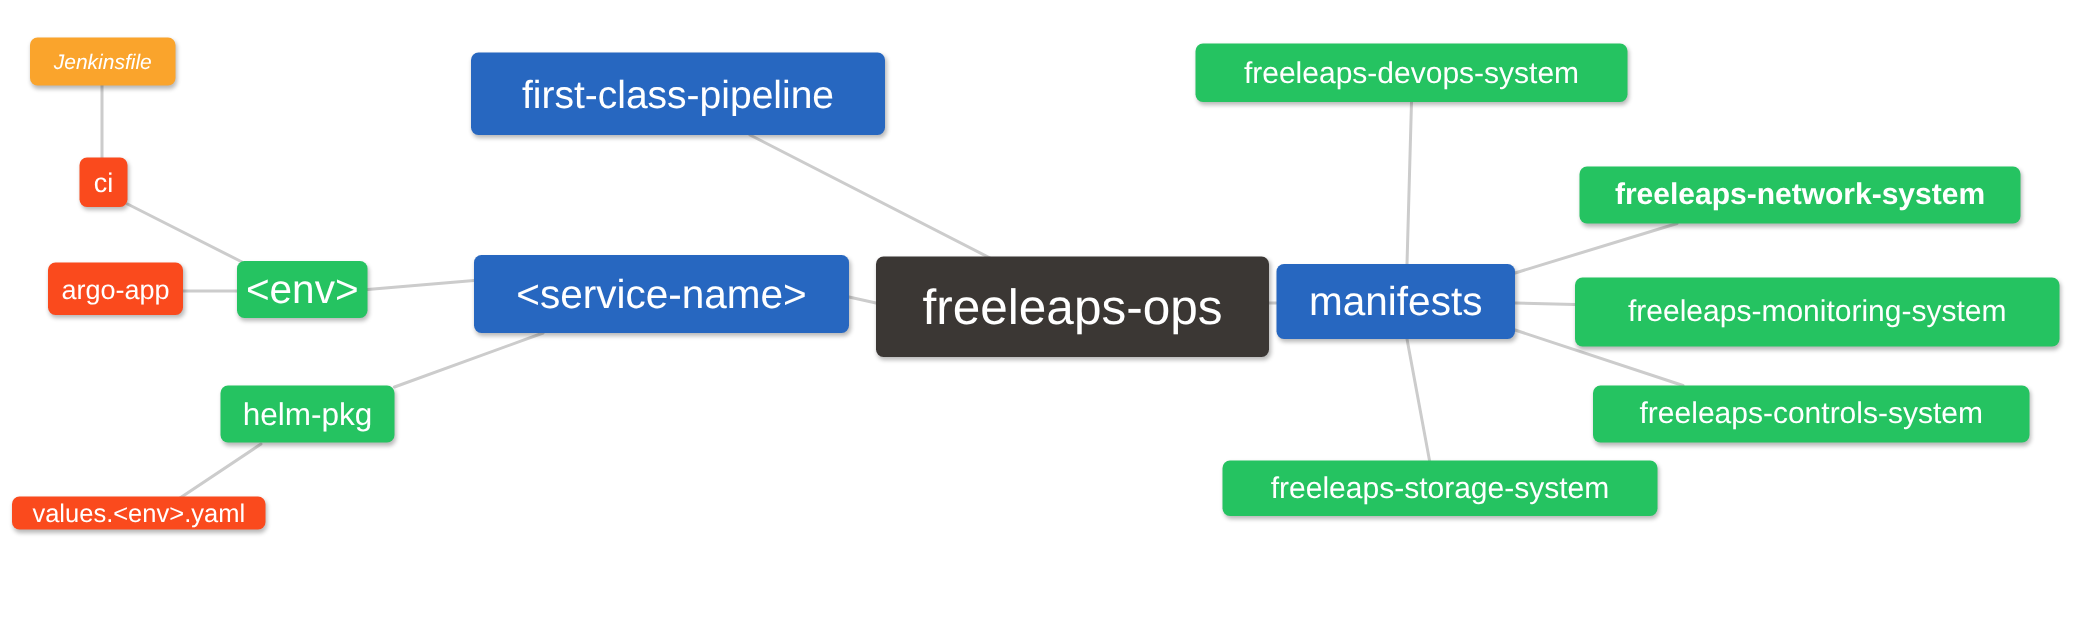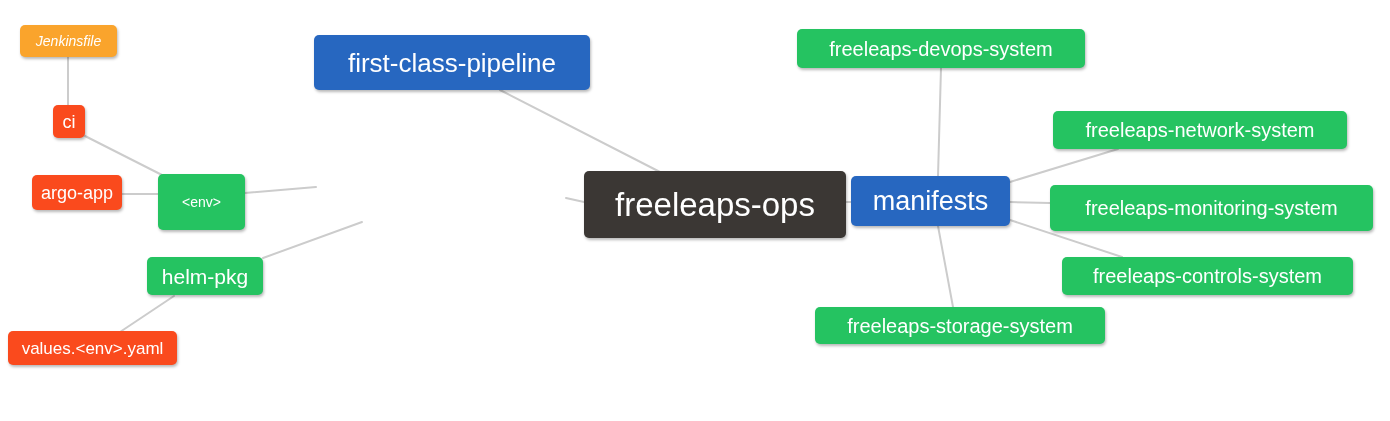--- a/index.html
+++ b/index.html
@@ -43,29 +43,29 @@
   .blue  { background: #2767c0; }
   .green { background: #25c361; }
   .red   { background: #fa4a1d; text-align: center; }
   .amber { background: #faa42c; font-style: italic; }
   .dark  { background: #3b3734; }
 
   
   .n-jenkinsfile { left: 20px;  top: 25px;  width: 97px;  height: 32px; font-size: 14px; }
   .n-ci          { left: 53px;  top: 105px; width: 32px;  height: 33px; font-size: 18px; }
   .n-argo-app    { left: 32px;  top: 175px; width: 90px;  height: 35px; font-size: 18px; }
-  .n-env         { left: 158px; top: 174px; width: 87px;  height: 56px; font-size: 14px; }
+  .n-env         { left: 158px; top: 174px; width: 87px;  height: 38px; font-size: 27px; }
   .n-helm-pkg    { left: 147px; top: 257px; width: 116px; height: 38px; font-size: 21px; }
-  .n-values      { left: 8px;   top: 331px; width: 169px; height: 34px; font-size: 17px; }
+  .n-values      { left: 8px;   top: 331px; width: 169px; height: 22px; font-size: 17px; }
   .n-fcp         { left: 314px; top: 35px;  width: 276px; height: 55px; font-size: 26px; }
   .n-service     { left: 316px; top: 170px; width: 250px; height: 52px; font-size: 27px; }
   .n-root        { left: 584px; top: 171px; width: 262px; height: 67px; font-size: 33px; }
   .n-manifests   { left: 851px; top: 176px; width: 159px; height: 50px; font-size: 27px; }
   .n-devops      { left: 797px; top: 29px;  width: 288px; height: 39px; font-size: 20px; }
-  .n-network     { left: 1053px; top: 111px; width: 294px; height: 38px; font-size: 20px; }
+  .n-network     { left: 1053px; top: 111px; width: 294px; height: 38px; font-size: 20px; font-weight: bold; }
   .n-monitoring  { left: 1050px; top: 185px; width: 323px; height: 46px; font-size: 20px; }
   .n-controls    { left: 1062px; top: 257px; width: 291px; height: 38px; font-size: 20px; }
   .n-storage     { left: 815px;  top: 307px; width: 290px; height: 37px; font-size: 20px; }
 </style>
 </head>
 <body>
 
 <div class="canvas">
 
   <svg class="edge-layer" viewBox="0 0 1390 421" xmlns="http://www.w3.org/2000/svg">
@@ -85,20 +85,21 @@
     <line x1="938" y1="226" x2="953" y2="307"></line>
   </svg>
 
   <div class="node amber n-jenkinsfile">Jenkinsfile</div>
   <div class="node red   n-ci">ci</div>
   <div class="node red   n-argo-app">argo-app</div>
   <div class="node green n-env">&lt;env&gt;</div>
   <div class="node green n-helm-pkg">helm-pkg</div>
   <div class="node red   n-values">values.&lt;env&gt;.yaml</div>
   <div class="node blue  n-fcp">first-class-pipeline</div>
+  <div class="node blue  n-service">&lt;service-name&gt;</div>
   <div class="node dark  n-root">freeleaps-ops</div>
   <div class="node blue  n-manifests">manifests</div>
   <div class="node green n-devops">freeleaps-devops-system</div>
   <div class="node green n-network">freeleaps-network-system</div>
   <div class="node green n-monitoring">freeleaps-monitoring-system</div>
   <div class="node green n-controls">freeleaps-controls-system</div>
   <div class="node green n-storage">freeleaps-storage-system</div>
 
 </div>
 

